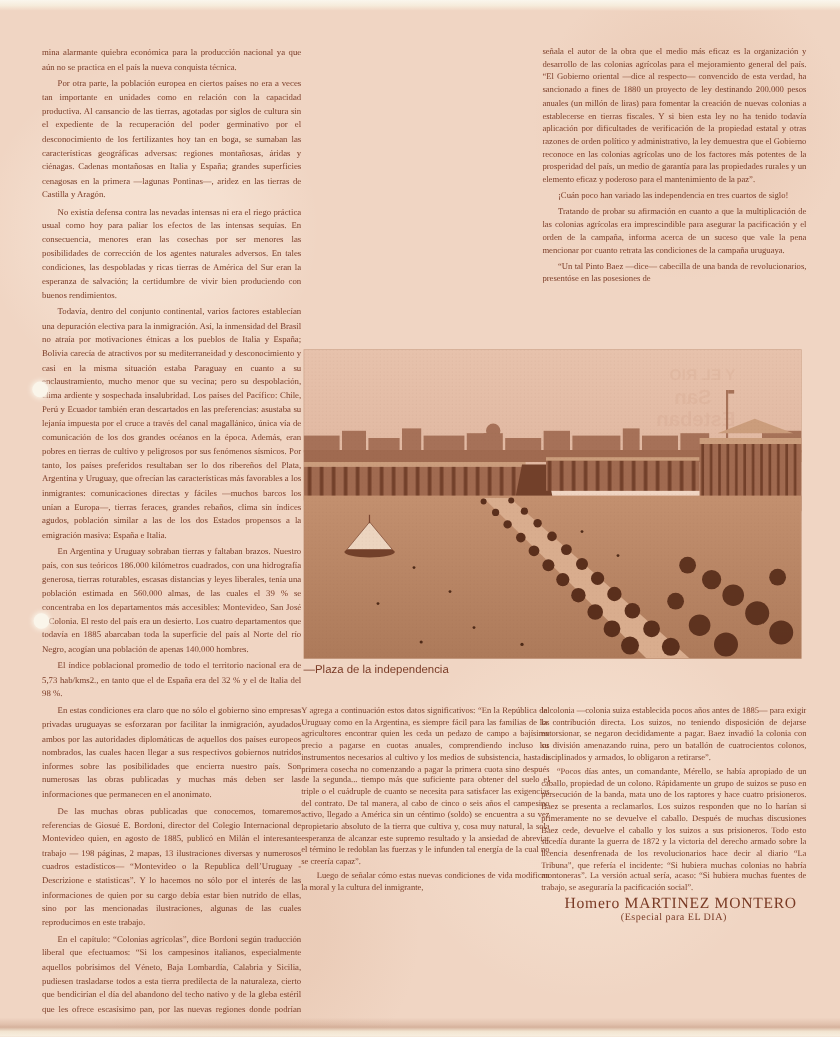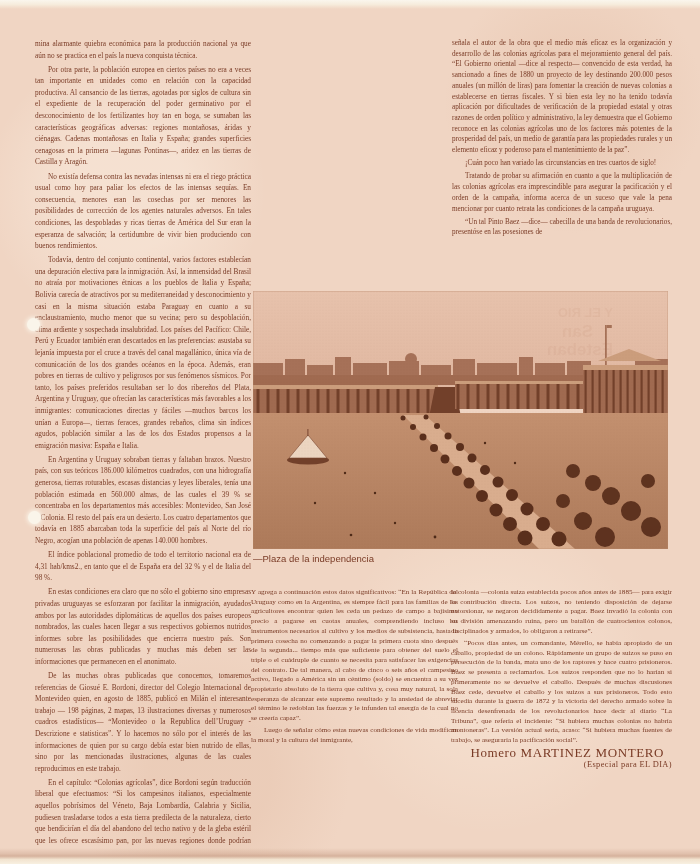--- a/index.html
+++ b/index.html
@@ -33,43 +33,43 @@
   .note{position:absolute;left:262px;top:205px;width:194px;text-align:center;
     font-family:"Liberation Sans", sans-serif;font-size:8px;line-height:13px;
     color:var(--ink-soft,#8a4a33);}
   .photo{position:absolute;left:253px;top:291px;width:415px;height:258px;}
   .photo svg{display:block;width:100%;height:100%;}
   .photo-caption{position:absolute;left:253px;top:553px;
     font-family:"Liberation Sans", sans-serif;font-size:9.5px;color:var(--ink,#7b3a26);}
 
   .sig-author{text-align:right;padding-right:8px;font-size:13px;letter-spacing:.6px;
     margin-top:10px;text-indent:0 !important;}
-  .sig-byline{text-align:right;margin-top:7px;font-size:8.4px;letter-spacing:.4px;
+  .sig-byline{text-align:center;margin-top:7px;font-size:8.4px;letter-spacing:.4px;
     text-indent:0 !important;}
 </style>
 </head>
 <body>
 
 <div class="page">
 
   <div class="col" id="col-left">
     <p class="cont">mina alarmante quiebra económica para la producción nacional ya que aún no se practica en el país la nueva conquista técnica.</p>
     <p>Por otra parte, la población europea en ciertos países no era a veces tan importante en unidades como en relación con la capacidad productiva. Al cansancio de las tierras, agotadas por siglos de cultura sin el expediente de la recuperación del poder germinativo por el desconocimiento de los fertilizantes hoy tan en boga, se sumaban las características geográficas adversas: regiones montañosas, áridas y ciénagas. Cadenas montañosas en Italia y España; grandes superficies cenagosas en la primera —lagunas Pontinas—, aridez en las tierras de Castilla y Aragón.</p>
     <p>No existía defensa contra las nevadas intensas ni era el riego práctica usual como hoy para paliar los efectos de las intensas sequías. En consecuencia, menores eran las cosechas por ser menores las posibilidades de corrección de los agentes naturales adversos. En tales condiciones, las despobladas y ricas tierras de América del Sur eran la esperanza de salvación; la certidumbre de vivir bien produciendo con buenos rendimientos.</p>
     <p>Todavía, dentro del conjunto continental, varios factores establecían una depuración electiva para la inmigración. Así, la inmensidad del Brasil no atraía por motivaciones étnicas a los pueblos de Italia y España; Bolivia carecía de atractivos por su mediterraneidad y desconocimiento y casi en la misma situación estaba Paraguay en cuanto a su enclaustramiento, mucho menor que su vecina; pero su despoblación, clima ardiente y sospechada insalubridad. Los países del Pacífico: Chile, Perú y Ecuador también eran descartados en las preferencias: asustaba su lejanía impuesta por el cruce a través del canal magallánico, única vía de comunicación de los dos grandes océanos en la época. Además, eran pobres en tierras de cultivo y peligrosos por sus fenómenos sísmicos. Por tanto, los países preferidos resultaban ser lo dos ribereños del Plata, Argentina y Uruguay, que ofrecían las características más favorables a los inmigrantes: comunicaciones directas y fáciles —muchos barcos los unían a Europa—, tierras feraces, grandes rebaños, clima sin índices agudos, población similar a las de los dos Estados propensos a la emigración masiva: España e Italia.</p>
     <p>En Argentina y Uruguay sobraban tierras y faltaban brazos. Nuestro país, con sus teóricos 186.000 kilómetros cuadrados, con una hidrografía generosa, tierras roturables, escasas distancias y leyes liberales, tenía una población estimada en 560.000 almas, de las cuales el 39 % se concentraba en los departamentos más accesibles: Montevideo, San José y Colonia. El resto del país era un desierto. Los cuatro departamentos que todavía en 1885 abarcaban toda la superficie del país al Norte del río Negro, acogían una población de apenas 140.000 hombres.</p>
-    <p>El índice poblacional promedio de todo el territorio nacional era de 4,31 hab/kms2., en tanto que el de España era del 32 % y el de Italia del 98 %.</p>
+    <p>El índice poblacional promedio de todo el territorio nacional era de 5,73 hab/kms2., en tanto que el de España era del 32 % y el de Italia del 98 %.</p>
     <p>En estas condiciones era claro que no sólo el gobierno sino empresas privadas uruguayas se esforzaran por facilitar la inmigración, ayudados ambos por las autoridades diplomáticas de aquellos dos países europeos nombrados, las cuales hacen llegar a sus respectivos gobiernos nutridos informes sobre las posibilidades que encierra nuestro país. Son numerosas las obras publicadas y muchas más deben ser las informaciones que permanecen en el anonimato.</p>
     <p>De las muchas obras publicadas que conocemos, tomaremos referencias de Giosué E. Bordoni, director del Colegio Internacional de Montevideo quien, en agosto de 1885, publicó en Milán el interesante trabajo — 198 páginas, 2 mapas, 13 ilustraciones diversas y numerosos cuadros estadísticos— “Montevideo o la Republica dell’Uruguay - Descrizione e statisticas”. Y lo hacemos no sólo por el interés de las informaciones de quien por su cargo debía estar bien nutrido de ellas, sino por las mencionadas ilustraciones, algunas de las cuales reproducimos en este trabajo.</p>
     <p>En el capítulo: “Colonias agrícolas”, dice Bordoni según traducción liberal que efectuamos: “Si los campesinos italianos, especialmente aquellos pobrísimos del Véneto, Baja Lombardía, Calabria y Sicilia, pudiesen trasladarse todos a esta tierra predilecta de la naturaleza, cierto que bendicirían el día del abandono del techo nativo y de la gleba estéril que les ofrece escasísimo pan, por las nuevas regiones donde podrían procurarse en breve tiempo una cómoda existencia. Aquellos pobres agricultores, atados por generaciones con sus numerosas familias a pequeñas porciones de tierra, llevan una vida de privaciones... mientras podrían con mucho menos fatiga obtener en este ubérrimo suelo inmenso producto cuya mayor parte redundaria</p>
   </div>
 
   <div class="col" id="col-right-top">
     <p class="cont">señala el autor de la obra que el medio más eficaz es la organización y desarrollo de las colonias agrícolas para el mejoramiento general del país. “El Gobierno oriental —dice al respecto— convencido de esta verdad, ha sancionado a fines de 1880 un proyecto de ley destinando 200.000 pesos anuales (un millón de liras) para fomentar la creación de nuevas colonias a establecerse en tierras fiscales. Y si bien esta ley no ha tenido todavía aplicación por dificultades de verificación de la propiedad estatal y otras razones de orden político y administrativo, la ley demuestra que el Gobierno reconoce en las colonias agrícolas uno de los factores más potentes de la prosperidad del país, un medio de garantía para las propiedades rurales y un elemento eficaz y poderoso para el mantenimiento de la paz”.</p>
-    <p>¡Cuán poco han variado las circunstancias en tres cuartos de siglo!</p>
+    <p>¡Cuán poco han variado las independencia en tres cuartos de siglo!</p>
     <p>Tratando de probar su afirmación en cuanto a que la multiplicación de las colonias agrícolas era imprescindible para asegurar la pacificación y el orden de la campaña, informa acerca de un suceso que vale la pena mencionar por cuanto retrata las condiciones de la campaña uruguaya.</p>
     <p>“Un tal Pinto Baez —dice— cabecilla de una banda de revolucionarios, presentóse en las posesiones de</p>
   </div>
 
 
   <div class="photo">
     <svg viewBox="0 0 415 258" preserveAspectRatio="none">
       <defs>
         <linearGradient id="skyG" x1="0" y1="0" x2="0" y2="1">
           <stop offset="0" style="stop-color:var(--photo-sky)"></stop>

